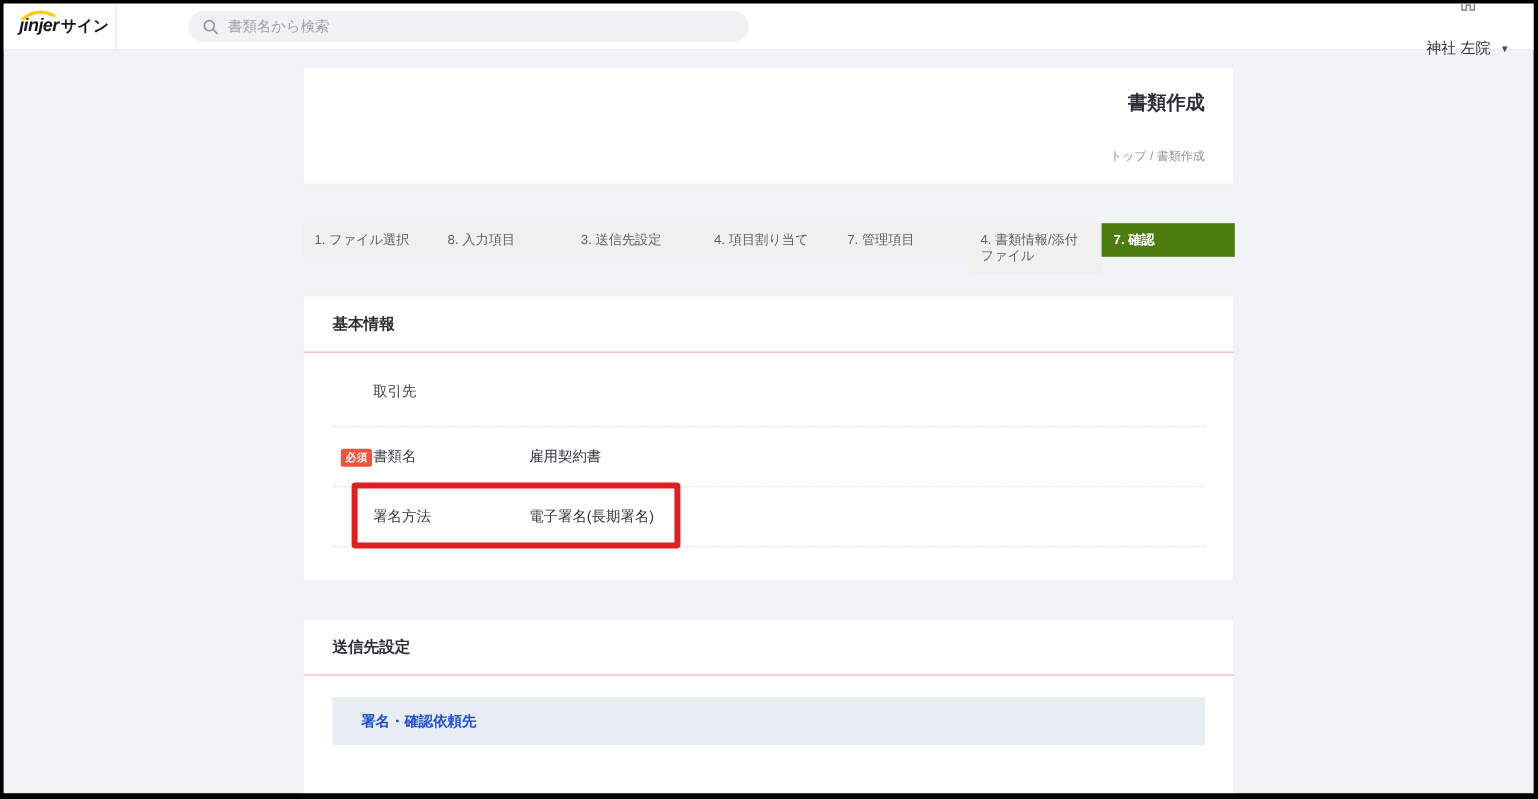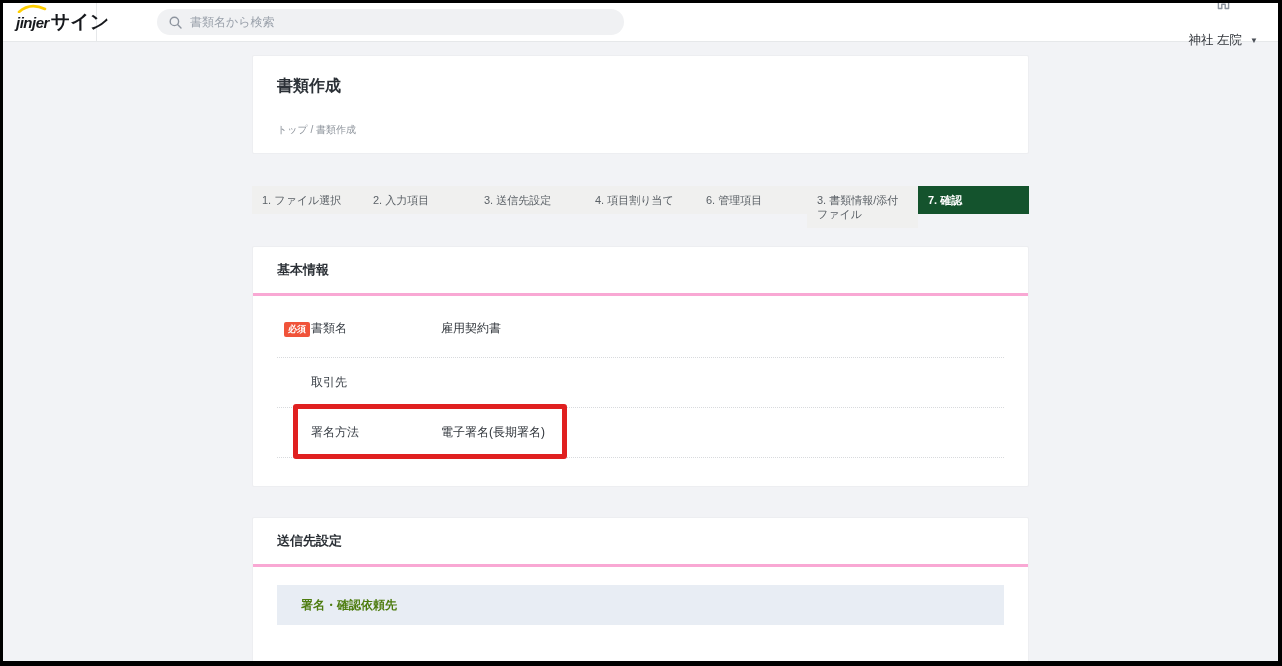--- a/index.html
+++ b/index.html
@@ -7,61 +7,61 @@
   body { font-family:"Liberation Sans","DejaVu Sans",sans-serif; }
 
   .frame { width:1282px; height:666px; background:#000; padding:3px 4px 5px 3px; }
   .viewport { width:100%; height:100%; background:#f2f3f6; overflow:hidden; display:flex; flex-direction:column; }
 
   
   .topbar { height:39px; background:#fff; border-bottom:1px solid #e6e8ea; display:flex; align-items:center; flex-shrink:0; }
   .logo-area { width:94px; height:100%; border-right:1px solid #e6e8ea; display:flex; align-items:center; padding-left:13px; cursor:pointer; }
   .logo { position:relative; font-size:15px; font-weight:bold; font-style:italic; color:#16181c; letter-spacing:-0.5px; white-space:nowrap; }
   .logo .swoosh { position:absolute; top:-6px; left:1px; }
-  .logo .suffix { font-style:normal; font-weight:bold; font-size:19px; letter-spacing:0; margin-left:2px; }
+  .logo .suffix { font-style:normal; font-weight:bold; font-size:13px; letter-spacing:0; margin-left:2px; }
   .search-pill { margin-left:60px; width:467px; height:26px; background:#f0f1f3; border-radius:13px; display:flex; align-items:center; padding:0 12px; }
   .search-pill input { border:none; outline:none; background:transparent; font-size:12px; color:#000000; width:100%; margin-left:8px; font-family:inherit; }
   .search-pill input::placeholder { color:#9aa1ab; }
   .topbar-right { margin-left:auto; display:flex; align-items:center; gap:22px; padding-right:20px;flex-direction:column; }
   .home-btn { display:flex; align-items:center; cursor:pointer; }
   .user-menu { display:flex; align-items:center; gap:8px; cursor:pointer; font-size:12.5px; color:#30343a; }
   .caret { font-size:8px; color:#4a4f57; }
 
   
   .page { flex:1; overflow:hidden; }
   .content { width:777px; margin:0 auto; }
 
   .card { background:#fff; border:1px solid #edeef1; border-radius:2px; }
 
-  .title-card { margin-top:13px; padding:20px 24px 16px; }
+  .title-card { margin-top:13px; padding:20px 24px 16px;text-align:right; }
   .page-title { font-size:16px; font-weight:bold; color:#2b3036; }
   .breadcrumb { margin-top:26px; font-size:10px; color:#8e949c; }
   .breadcrumb a { color:#8e949c; text-decoration:none; cursor:pointer; }
 
   
   .steps { margin-top:32px; display:flex; gap:0; align-items:flex-start; }
   .step-tab { flex:1; background:#f0f0ef; color:#5b6167; font-size:11px; line-height:14px; padding:7px 10px; cursor:pointer; }
-  .step-tab.active { background:#14532d; color:#fff; font-weight:bold; }
+  .step-tab.active { background:#4d7c0f; color:#fff; font-weight:bold; }
 
   
   .info-card { margin-top:18px; }
-  .card-header { padding:14px 24px; font-size:13px; font-weight:bold; color:#2b3036; border-bottom:3px solid #f9a8d4; }
+  .card-header { padding:14px 24px; font-size:13px; font-weight:bold; color:#2b3036; border-bottom:1px solid #f9a8d4; }
   .rows { padding:4px 24px 28px; }
   .info-row { display:flex; align-items:center; min-height:50px; border-bottom:1px dotted #d8dadd; position:relative; font-size:12px; }
   .info-row:first-child { min-height:58px; }
   .badge-slot { width:34px; padding-left:7px; flex-shrink:0; }
   .req-badge { display:inline-block; background:#f0533a; color:#fff; font-size:9px; line-height:15px; padding:0 4px; border-radius:2px; font-weight:bold; }
   .row-label { width:130px; color:#383e45; flex-shrink:0; }
   .row-value { flex:1; color:#30353b; }
   .hl-box { position:absolute; left:16px; top:-4px; width:274px; height:55px; border:5px solid #e02020; border-radius:3px; pointer-events:none; z-index:2; }
 
   
   .dest-card { margin-top:30px; padding-bottom:60px; }
   .dest-body { padding:18px 24px 0; }
-  .subsection-bar { background:#e8edf4; height:40px; display:flex; align-items:center; padding-left:24px; font-size:12px; font-weight:bold; color:#4d7c0f; }
+  .subsection-bar { background:#e8edf4; height:40px; display:flex; align-items:center; padding-left:24px; font-size:12px; font-weight:bold; color:#1d4ed8; }
 
   .icon { display:inline-flex; }
 </style>
 </head>
 <body>
 
 <div class="frame">
   <div class="viewport">
 
     <div class="topbar">
@@ -104,42 +104,42 @@
 
         <div class="card title-card">
           <div class="page-title">書類作成</div>
           <div class="breadcrumb">
             <a>トップ</a><span> / </span><span>書類作成</span>
           </div>
         </div>
 
         <div class="steps">
           <div class="step-tab">1. ファイル選択</div>
-          <div class="step-tab">2. 入力項目</div>
+          <div class="step-tab">8. 入力項目</div>
           <div class="step-tab">3. 送信先設定</div>
           <div class="step-tab">4. 項目割り当て</div>
-          <div class="step-tab">6. 管理項目</div>
-          <div class="step-tab">3. 書類情報/添付ファイル</div>
+          <div class="step-tab">7. 管理項目</div>
+          <div class="step-tab">4. 書類情報/添付ファイル</div>
           <div class="step-tab active">7. 確認</div>
         </div>
 
         <div class="card info-card">
           <div class="card-header">基本情報</div>
           <div class="rows">
 
             <div class="info-row">
+              <span class="badge-slot"></span>
+              <span class="row-label">取引先</span>
+              <span class="row-value"></span>
+            </div>
+
+            <div class="info-row">
               <span class="badge-slot"><span class="req-badge">必須</span></span>
               <span class="row-label">書類名</span>
               <span class="row-value">雇用契約書</span>
-            </div>
-
-            <div class="info-row">
-              <span class="badge-slot"></span>
-              <span class="row-label">取引先</span>
-              <span class="row-value"></span>
             </div>
 
 
             <div class="info-row">
               <div class="hl-box"></div>
               <span class="badge-slot"></span>
               <span class="row-label">署名方法</span>
               <span class="row-value">電子署名(長期署名)</span>
             </div>
 

